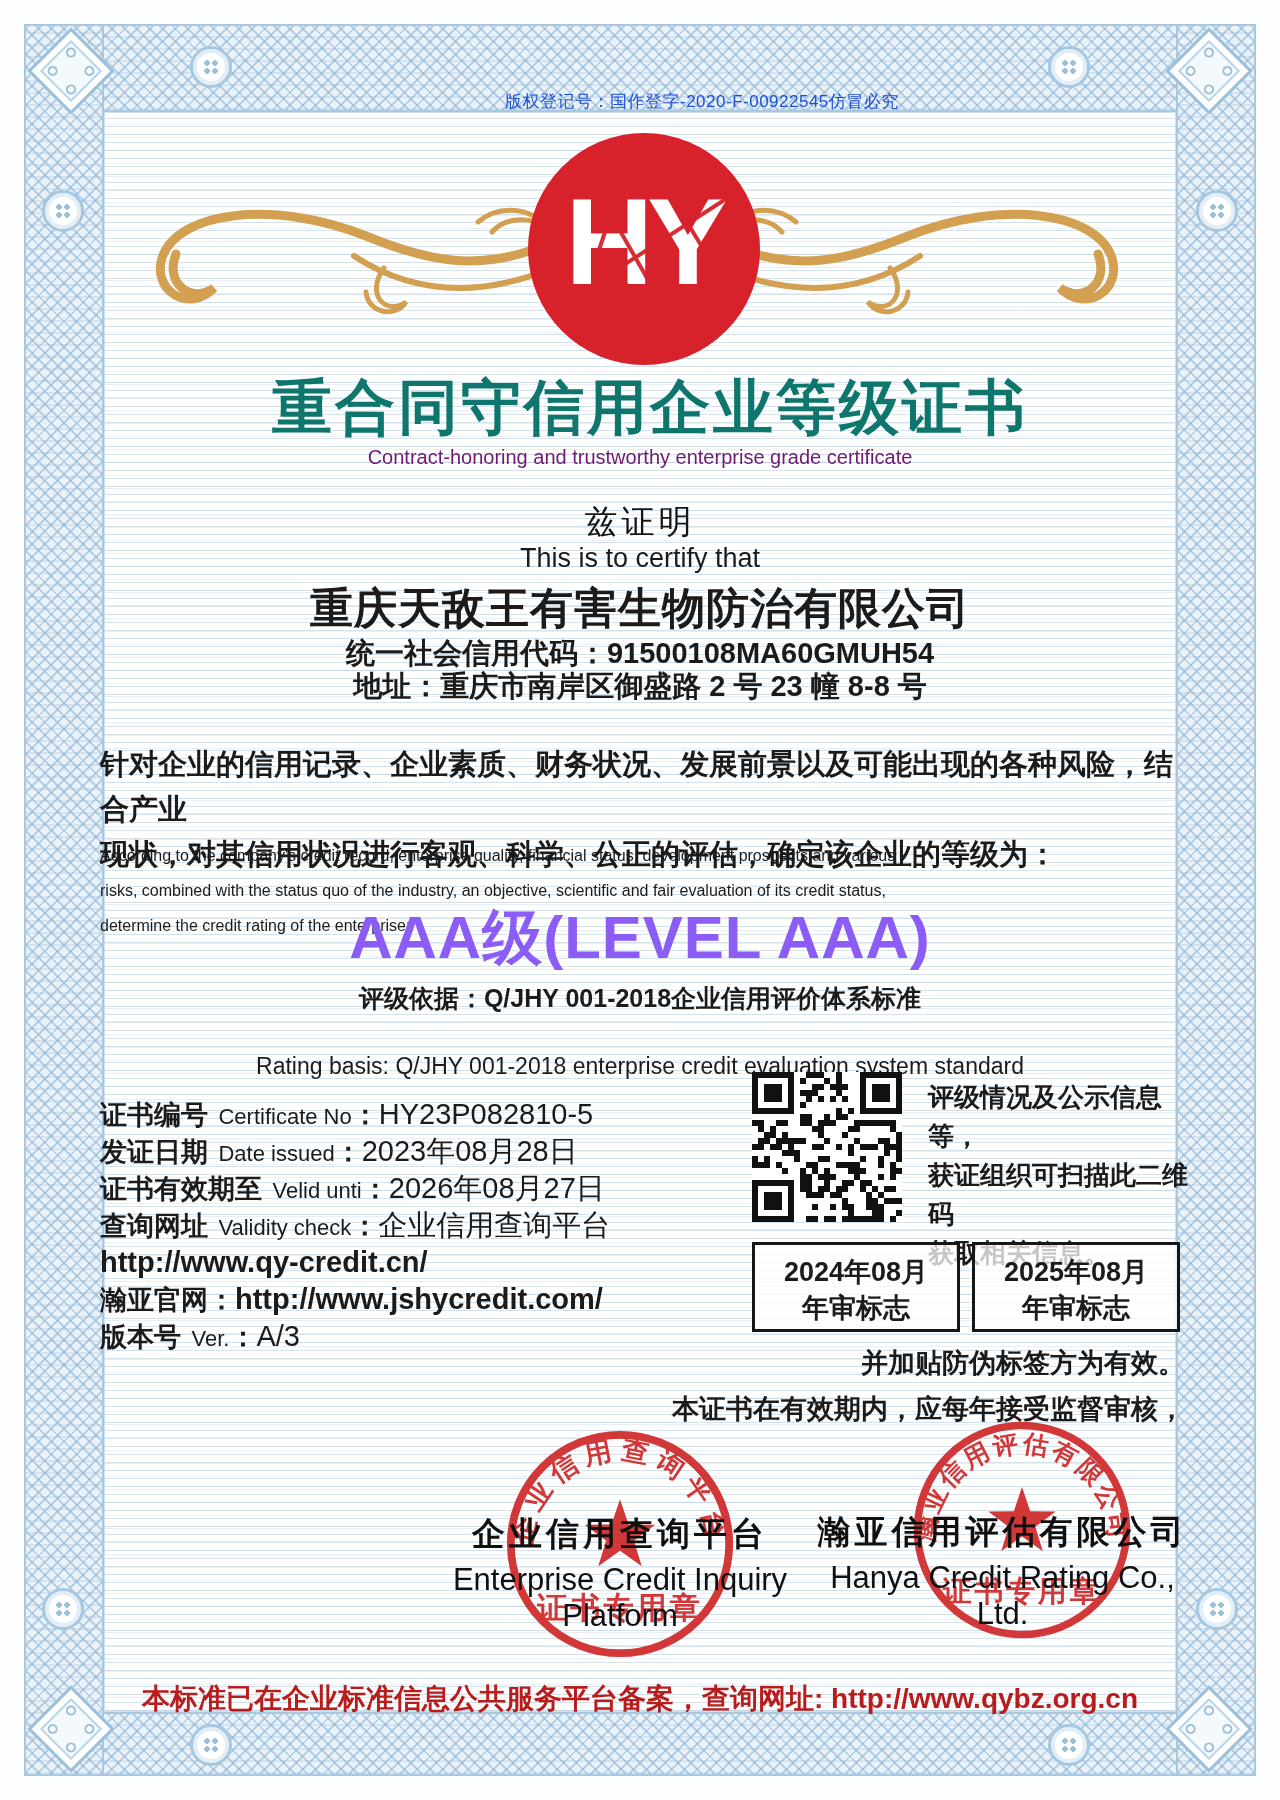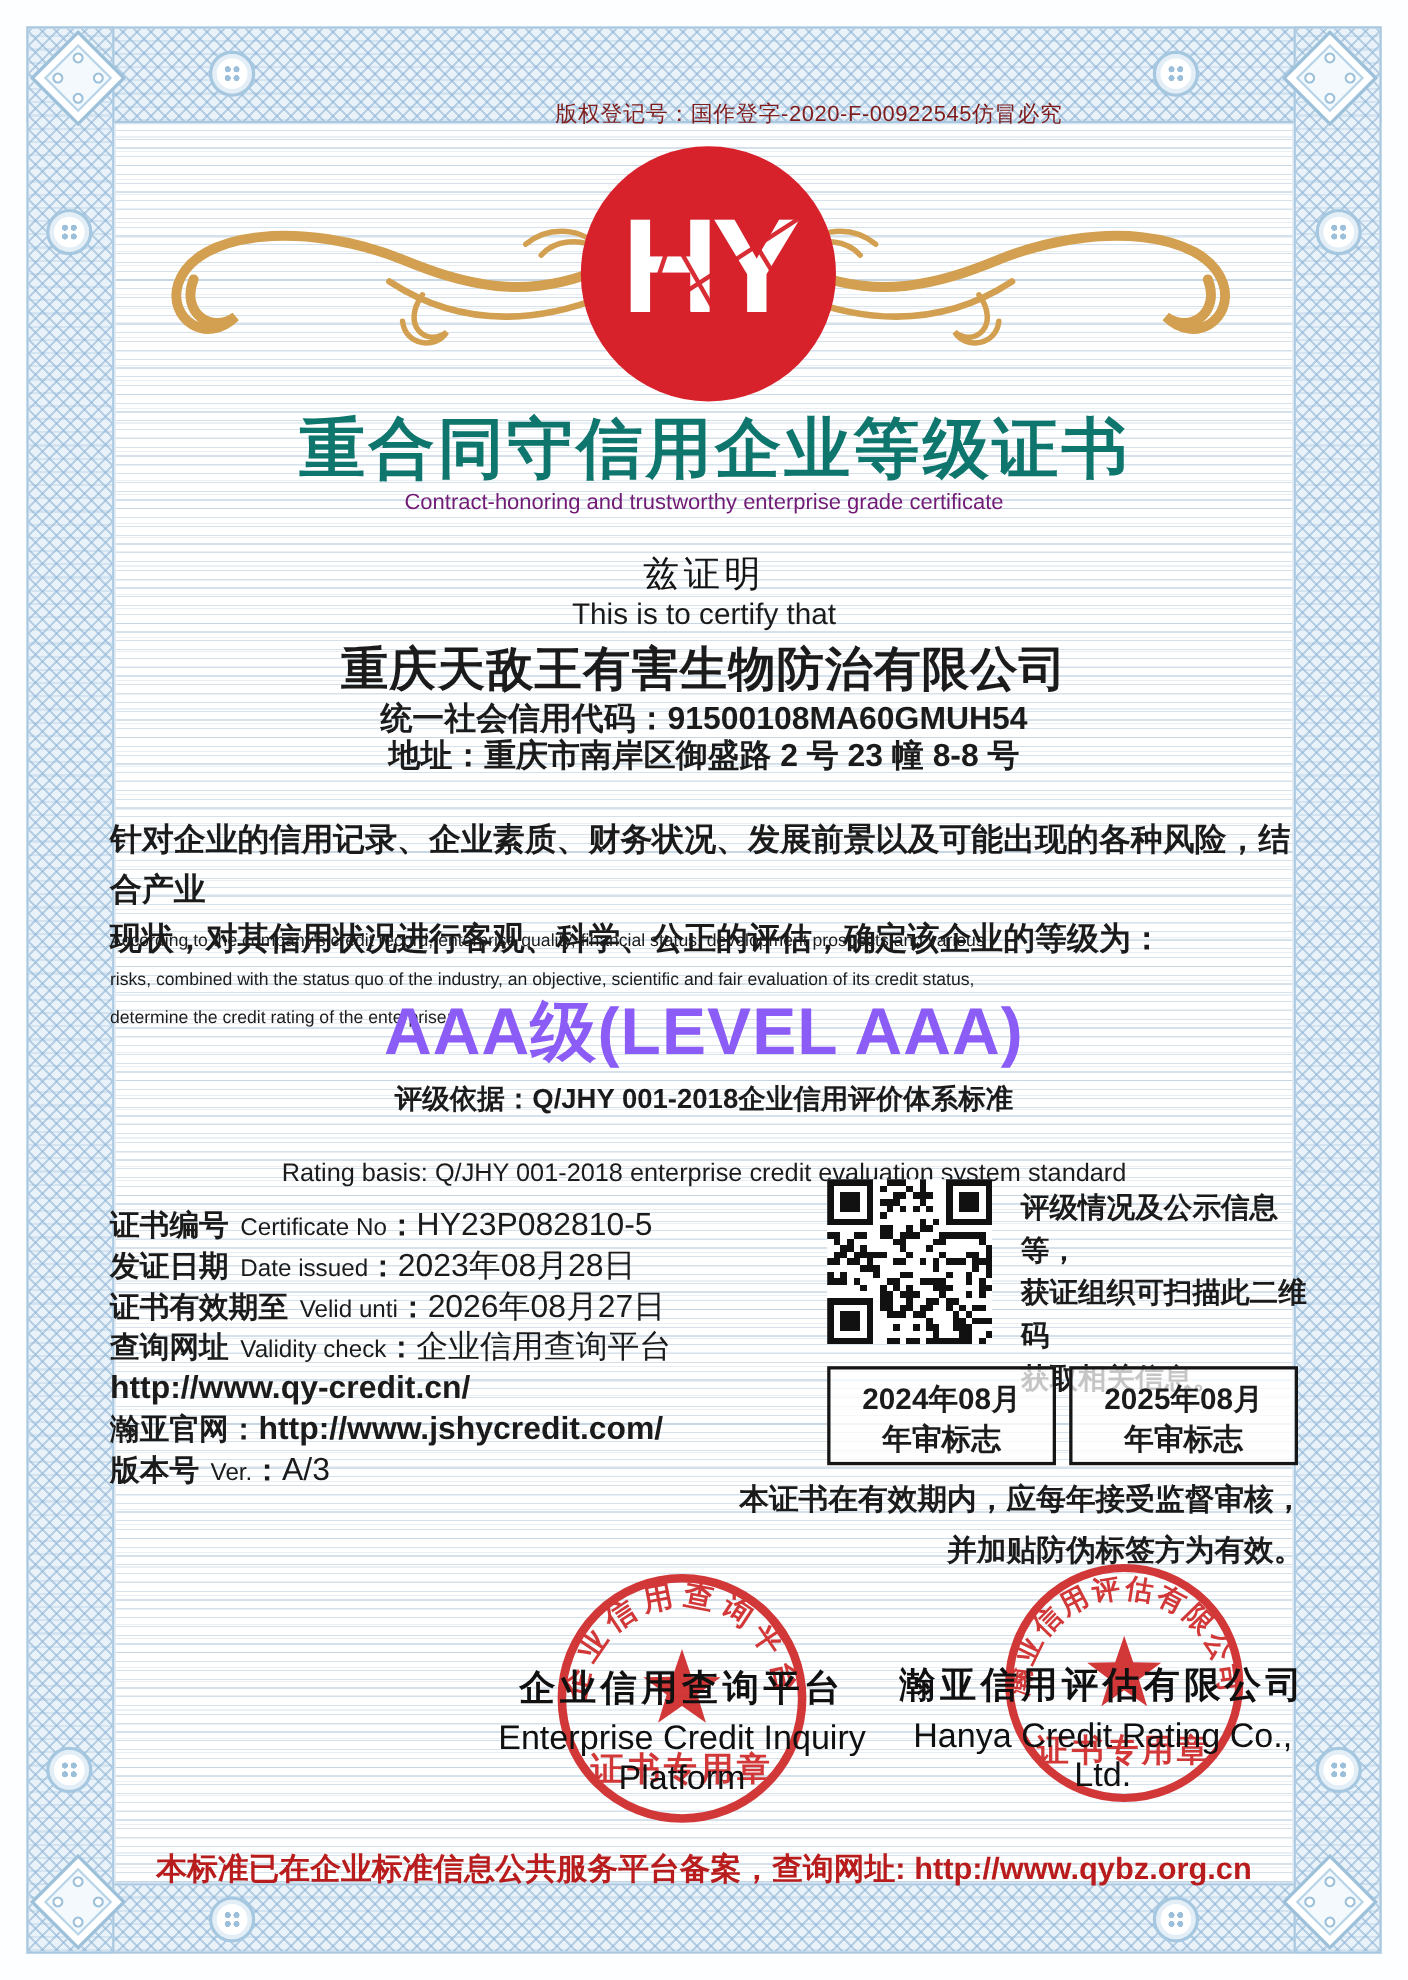--- a/index.html
+++ b/index.html
@@ -38,21 +38,21 @@
   .inner { position:absolute; left:104px; right:104px; top:112px; bottom:88px; background:#ffffff;
     background-image:
       repeating-linear-gradient(0deg, rgba(118,158,188,.30) 0 1px, rgba(0,0,0,0) 1px 8px),
       repeating-linear-gradient(0deg, rgba(118,158,188,.16) 0 1px, rgba(0,0,0,0) 1px 13px);
     border:1px solid #cfe0ee; }
 
   .abs { position:absolute; }
   .ctr { left:0; right:0; text-align:center; }
 
   
-  .copyright { top:90px; left:505px; font-size:20px; color:#7f1d1d; letter-spacing:.5px; }
+  .copyright { top:90px; left:505px; font-size:17px; color:#1d4ed8; letter-spacing:.5px; }
   .logo { top:133px; left:528px; width:232px; height:232px; border-radius:50%; background:#d7222c; z-index:3; }
   .logo-txt { position:absolute; left:0; right:0; top:48px; text-align:center; color:#ffffff;
     font-size:122px; font-weight:900; letter-spacing:-6px; line-height:1; }
   .logo svg { position:absolute; left:0; top:0; }
   .flourish { top:192px; z-index:2; }
   .flourish.left { left:148px; } .flourish.right { left:716px; transform:scaleX(-1); }
 
   .title-cn { top:368px; font-size:60px; font-weight:700; letter-spacing:3px; color:#0f766e;padding-left:20px; }
   .title-en { top:446px; font-size:20px; color:#701a75; }
   .certify-cn { top:500px; font-size:33px; color:#141414; letter-spacing:4px; }
@@ -425,22 +425,22 @@
 
   <div class="abs ybox ybox1">
     <div>2024年08月</div>
     <div>年审标志</div>
   </div>
   <div class="abs ybox ybox2">
     <div>2025年08月</div>
     <div>年审标志</div>
   </div>
   <div class="abs notice">
+    <div>并加贴防伪标签方为有效。</div>
     <div>本证书在有效期内，应每年接受监督审核，</div>
-    <div>并加贴防伪标签方为有效。</div>
   </div>
 
   <svg class="abs stamp stamp-left" width="234" height="234" viewBox="0 0 240 240">
     <circle cx="120" cy="120" r="112" fill="none" stroke="#cf2a2a" stroke-width="8"></circle>
     <path id="arcL" d="M34,150 A90,90 0 1 1 206,150" fill="none"></path>
     <text font-size="28" font-weight="700" fill="#cf2a2a" letter-spacing="7">
       <textPath href="#arcL" startOffset="50%" text-anchor="middle">企业信用查询平台</textPath>
     </text>
     <polygon fill="#cf2a2a" points="120,74 128.8,99.9 156.1,100.3 134.3,116.6 142.3,142.7 120,127 97.7,142.7 105.7,116.6 83.9,100.3 111.2,99.9"></polygon>
     <text x="120" y="196" text-anchor="middle" font-size="31" font-weight="700" fill="#cf2a2a" letter-spacing="3">证书专用章</text>

